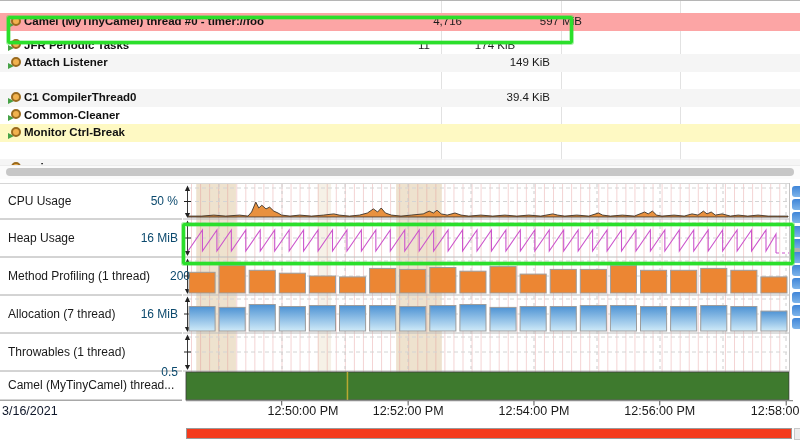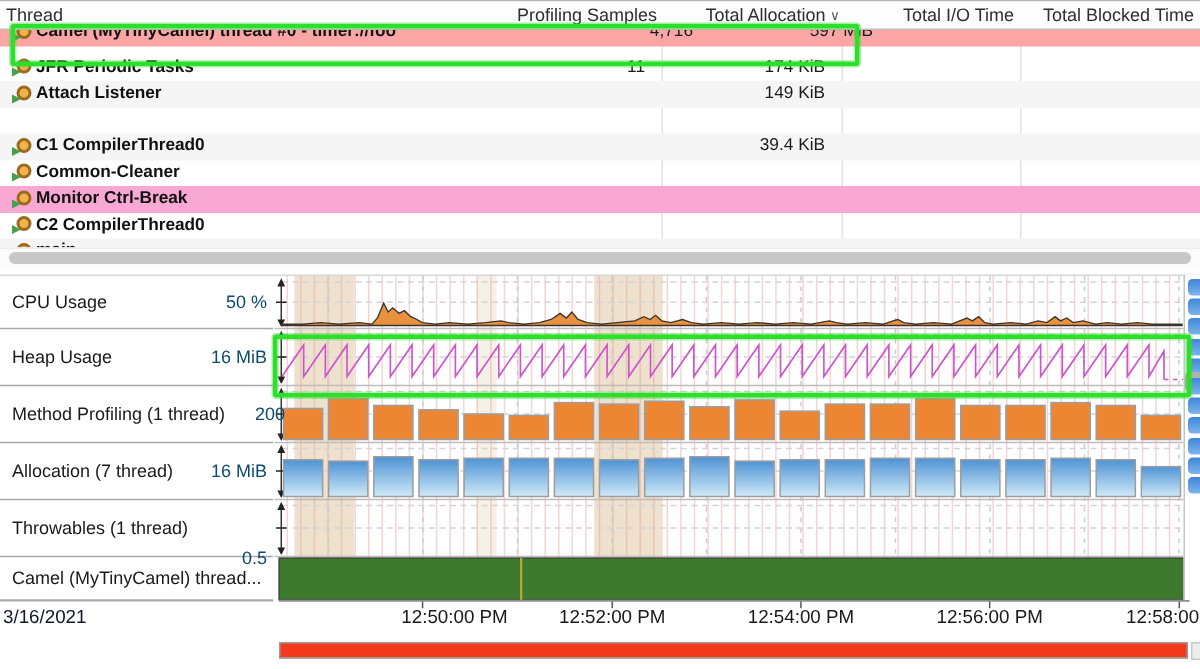--- a/index.html
+++ b/index.html
@@ -59,21 +59,21 @@
           <span class="tval" style="right: 370px;">4,716</span>
           <span class="tval" style="right: 250px;">597 MiB</span>
         </div>
         <div class="trow" style="top: 35.5px;">
           <span class="ticon">
             <span class="itri"></span>
             <span class="icirc"></span>
           </span>
           <span class="tname">JFR Periodic Tasks</span>
           <span class="tval" style="right: 370px;">11</span>
-          <span class="tval" style="right: 250px;">174 KiB</span>
+          <span class="tval" style="right: 250px; text-align: center;">174 KiB</span>
         </div>
         <div class="trow" style="top: 53px; background: rgb(245, 245, 245);">
           <span class="ticon">
             <span class="itri"></span>
             <span class="icirc"></span>
           </span>
           <span class="tname">Attach Listener</span>
           <span class="tval" style="right: 370px;"></span>
           <span class="tval" style="right: 250px;">149 KiB</span>
         </div>
@@ -88,55 +88,39 @@
         </div>
         <div class="trow" style="top: 105.5px;">
           <span class="ticon">
             <span class="itri"></span>
             <span class="icirc"></span>
           </span>
           <span class="tname">Common-Cleaner</span>
           <span class="tval" style="right: 370px;"></span>
           <span class="tval" style="right: 250px;"></span>
         </div>
-        <div class="trow" style="top: 123px; background: #f9a8d4;">
+        <div class="trow" style="top: 123px; background: #fef9c3;">
           <span class="ticon">
             <span class="itri"></span>
             <span class="icirc"></span>
           </span>
           <span class="tname">Monitor Ctrl-Break</span>
           <span class="tval" style="right: 370px;"></span>
           <span class="tval" style="right: 250px;"></span>
         </div>
-        <div class="trow" style="top: 140.5px;">
-          <span class="ticon">
-            <span class="itri"></span>
-            <span class="icirc"></span>
-          </span>
-          <span class="tname">C2 CompilerThread0</span>
+        <div class="trow" style="top: 158px; background: rgb(245, 245, 245);">
+          <span class="ticon">
+            <span class="icirc"></span>
+          </span>
+          <span class="tname">main</span>
           <span class="tval" style="right: 370px;"></span>
           <span class="tval" style="right: 250px;"></span>
         </div>
-        <div class="trow" style="top: 158px; background: rgb(245, 245, 245);">
-          <span class="ticon">
-            <span class="icirc"></span>
-          </span>
-          <span class="tname">main</span>
-          <span class="tval" style="right: 370px;"></span>
-          <span class="tval" style="right: 250px;"></span>
-        </div>
       </div>
 
-    <div class="tbl-header">
-      <span class="th" style="left:4px">Thread</span>
-      <span class="th" style="right:362px">Profiling Samples</span>
-      <span class="th" style="right:240px"><span>Total Allocation</span><span class="sort-ch">∨</span></span>
-      <span class="th" style="right:124px">Total I/O Time</span>
-      <span class="th" style="right:4px">Total Blocked Time</span>
-    </div>
 
     <div class="tbl-sb">
       <div class="thumb"></div>
     </div>
 
     <div class="green-box gb-row"></div>
   </div>
 
   <div class="tl-top"></div>
 

